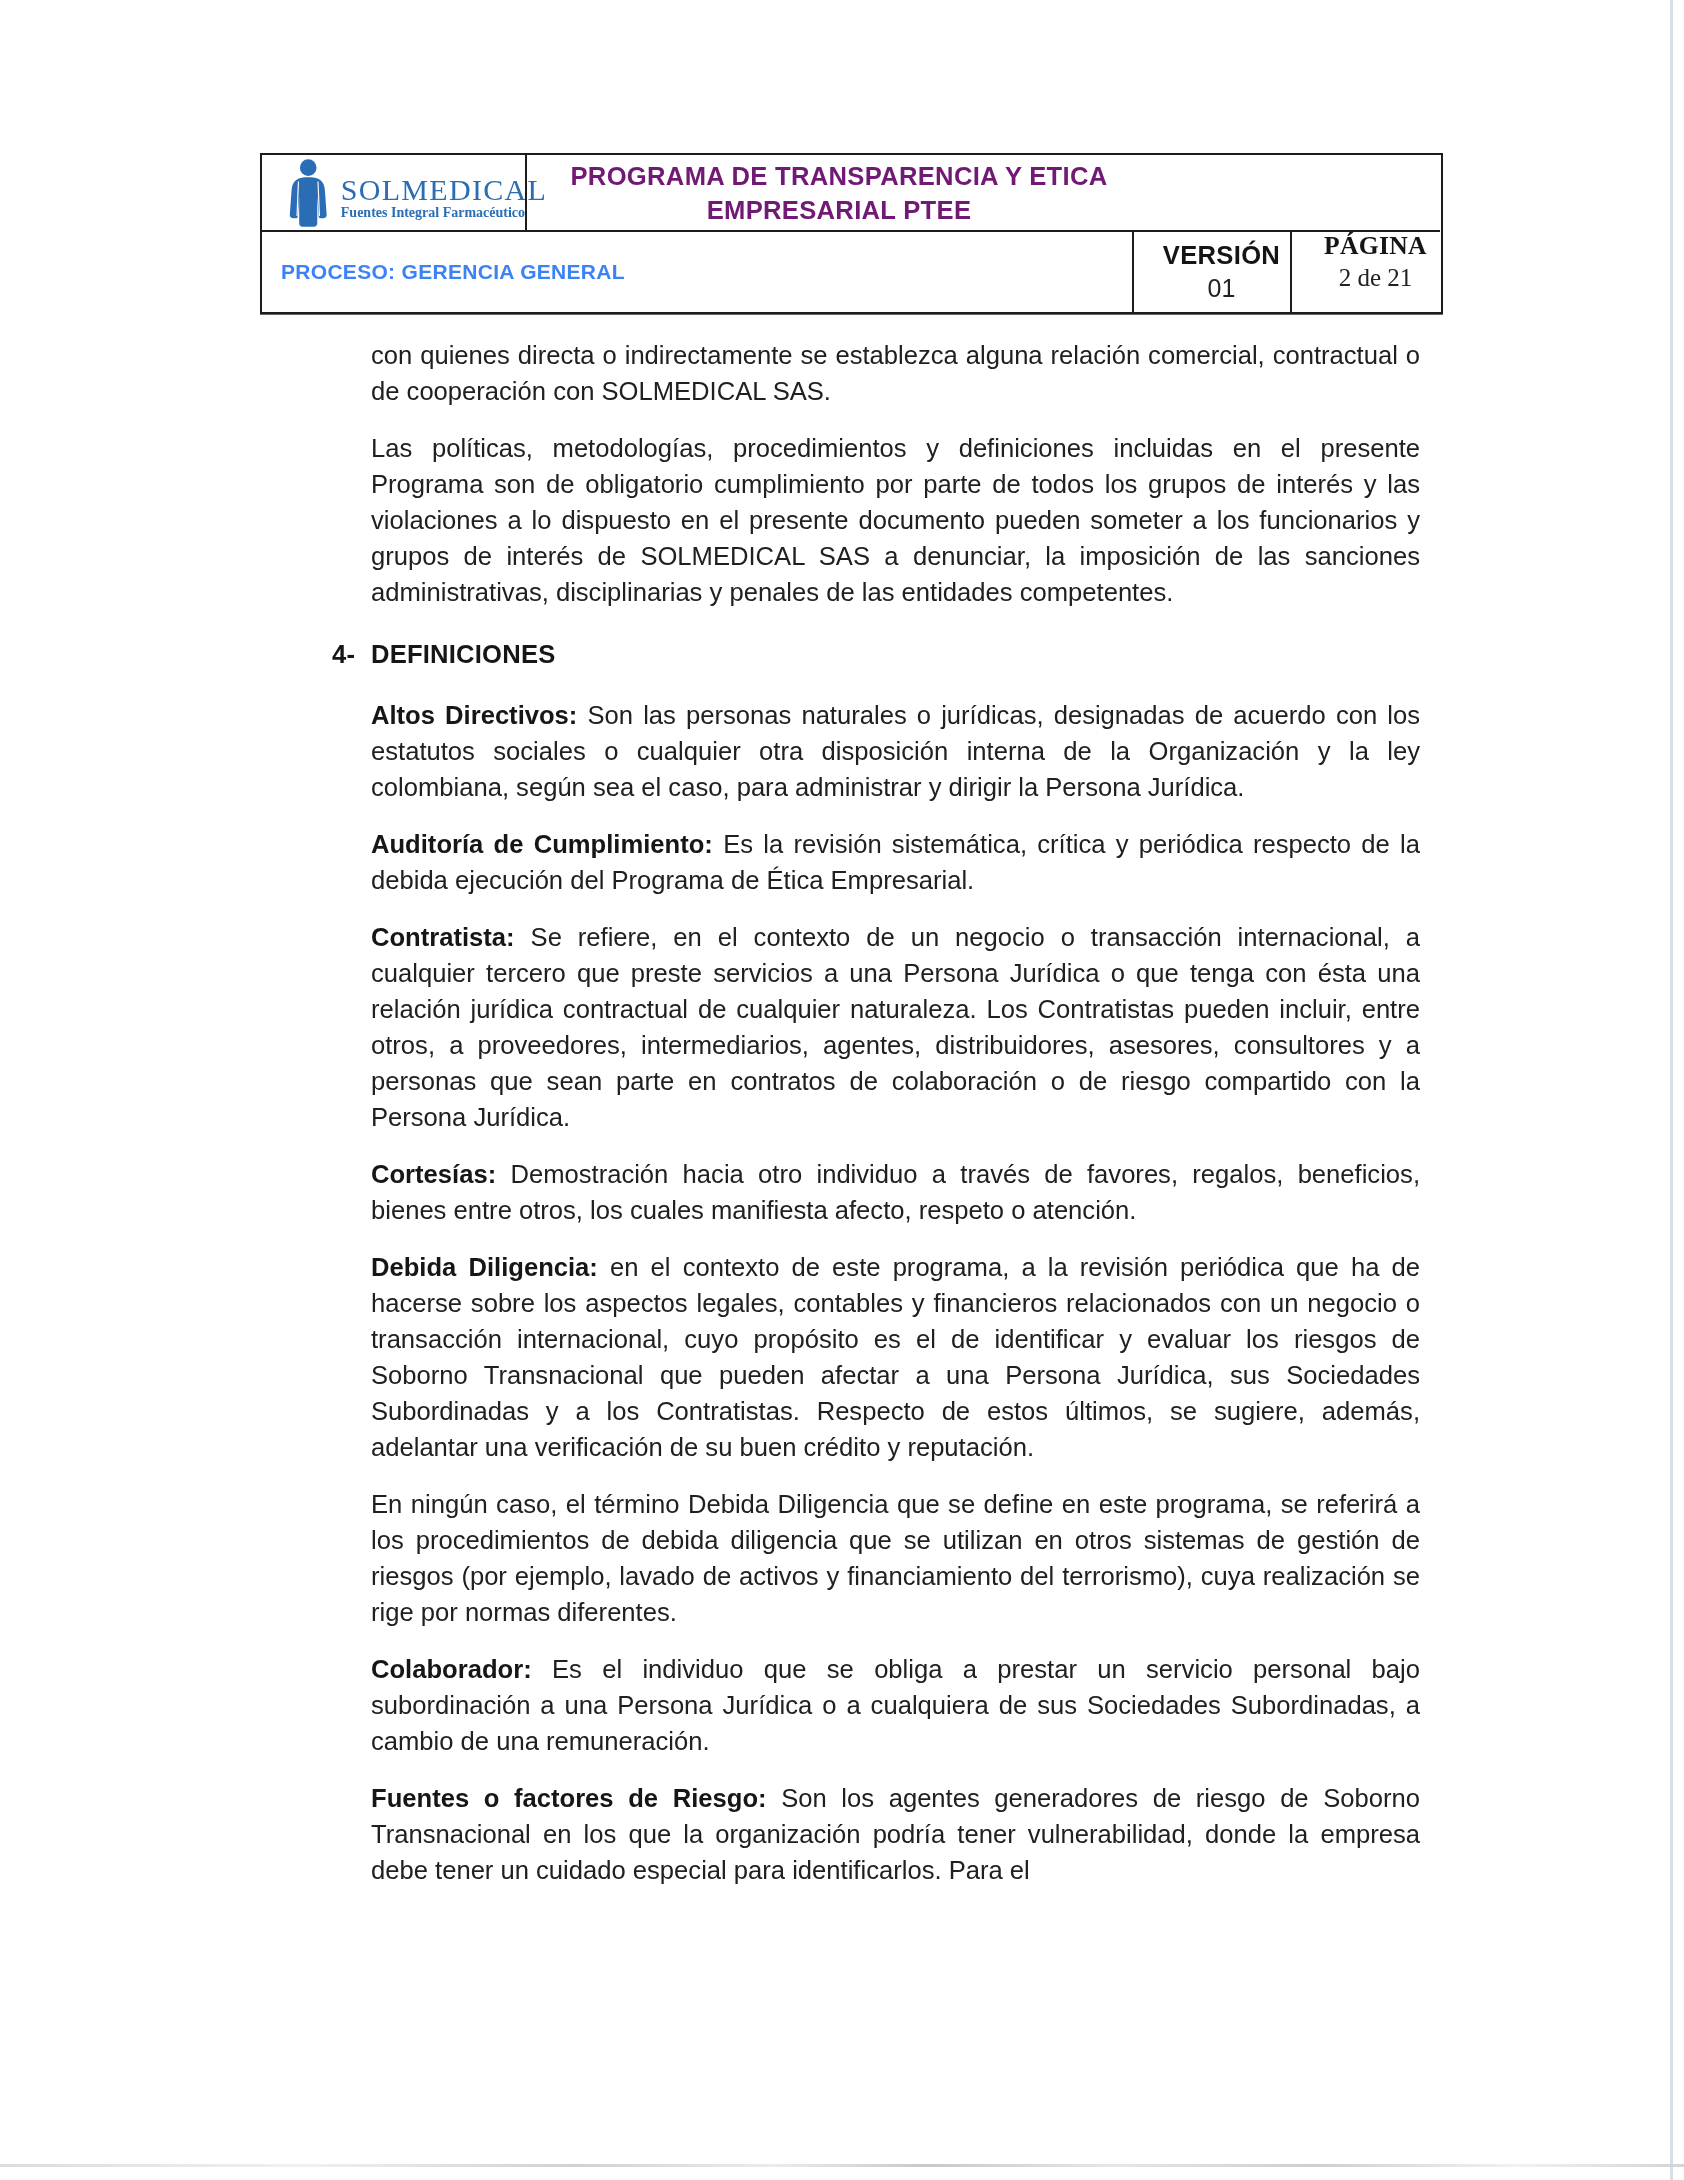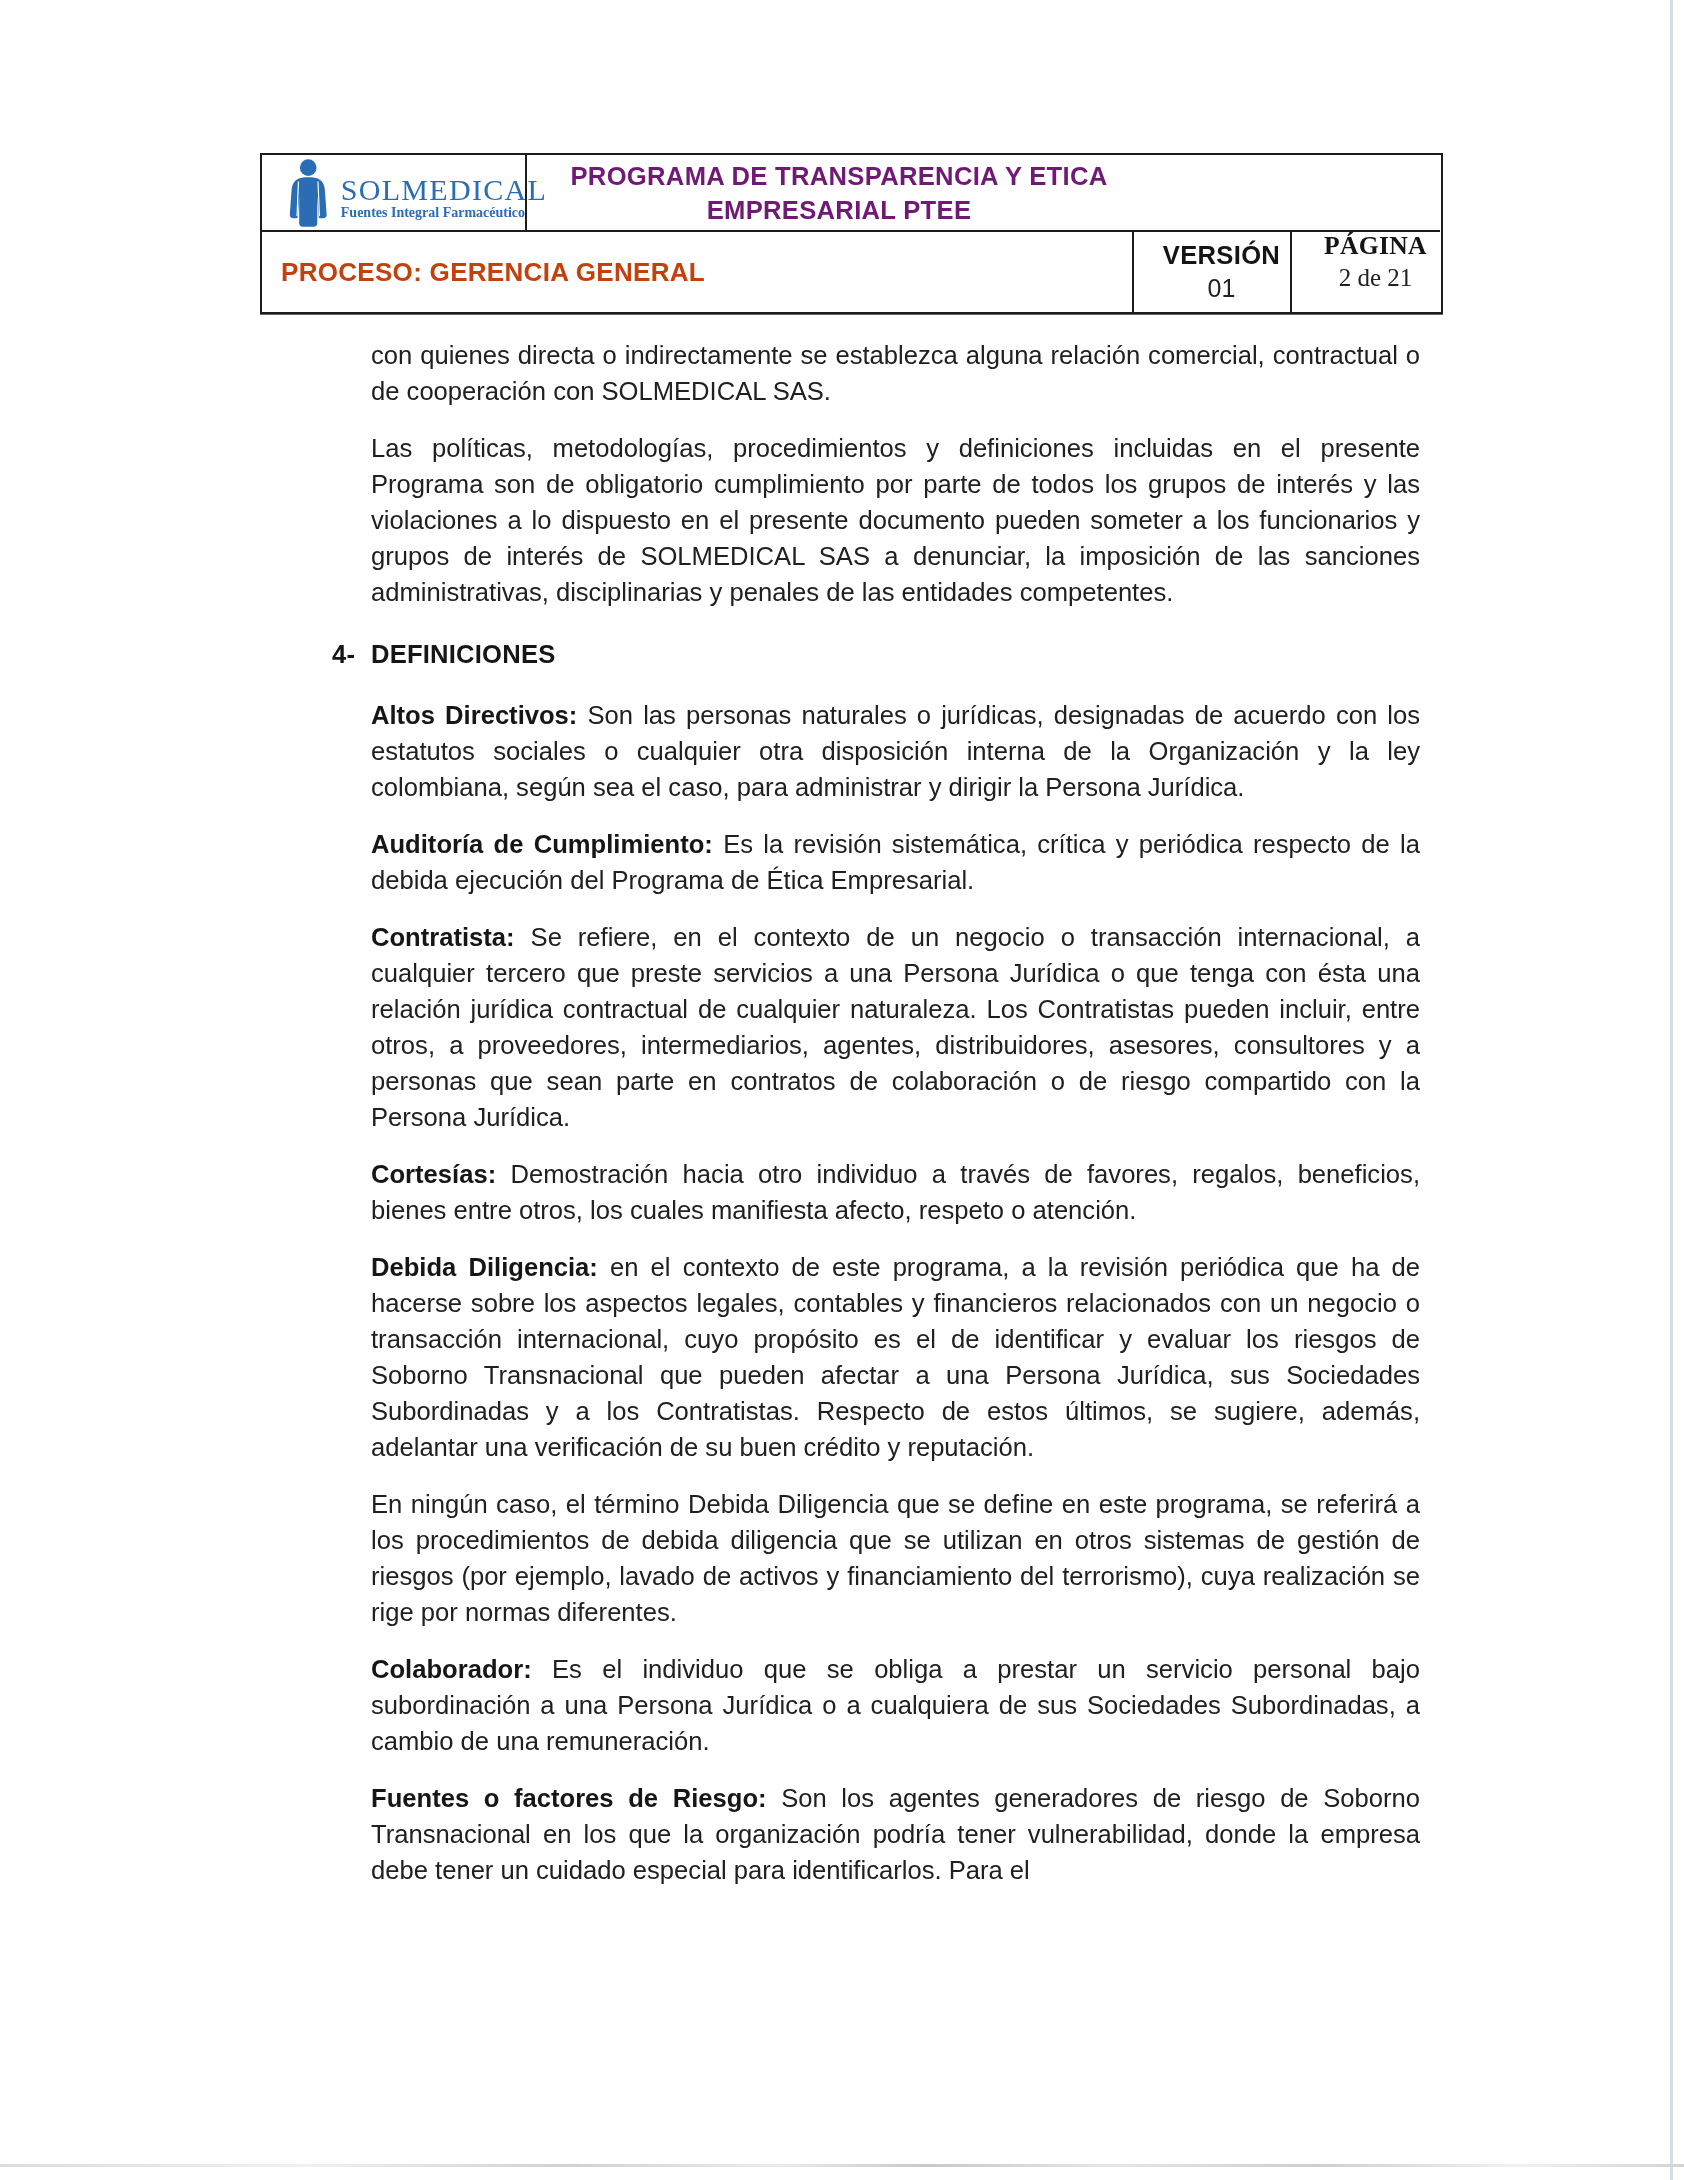--- a/index.html
+++ b/index.html
@@ -35,21 +35,21 @@
   .cell-proceso { grid-column: 1 / 3; grid-row: 2 / 3; border-top: 2.6px solid #1c1c1c;
                   align-items: center; padding-left: 19px; }
   .cell-version { grid-column: 3 / 4; grid-row: 2 / 3; border-top: 2.6px solid #1c1c1c; border-left: 2.6px solid #1c1c1c;
                   flex-direction: column; align-items: center; justify-content: center; gap: 5.1px; }
   .cell-pagina { grid-column: 4 / 5; grid-row: 2 / 3; border-top: 2.6px solid #1c1c1c; border-left: 2.6px solid #1c1c1c;
                  flex-direction: column; align-items: center; justify-content: flex-start; gap: 5.1px; font-family: Liberation Serif, serif; }
 
   .hdr-title { font-weight: bold; font-size: 25.6px; line-height: 34px; color: #701a75; letter-spacing: 0.3px; text-align: center; }
   .hdr-label { font-weight: bold; font-size: 25.6px; line-height: 27px; color: #151515; letter-spacing: 0.3px; }
   .hdr-value { font-size: 25px; line-height: 27px; color: #222; }
-  .proceso-text { font-weight: bold; font-size: 26px; color: #c2410c; letter-spacing: 0.3px; }
+  .proceso-text { font-weight: bold; font-size: 21px; color: #3b82f6; letter-spacing: 0.3px; }
 
   
   .logo { display: flex; align-items: flex-end; gap: 6.8px; }
   .logo svg { width: 53px; height: 68px; display: block; }
   .logo-textwrap { display: flex; flex-direction: column; padding-bottom: 5.1px; }
   .logo-name {
     font-family: "Liberation Serif", "DejaVu Serif", serif;
     font-size: 30px; line-height: 29px; color: #2a6db5; letter-spacing: 1.3px;
   }
   .logo-tagline {

